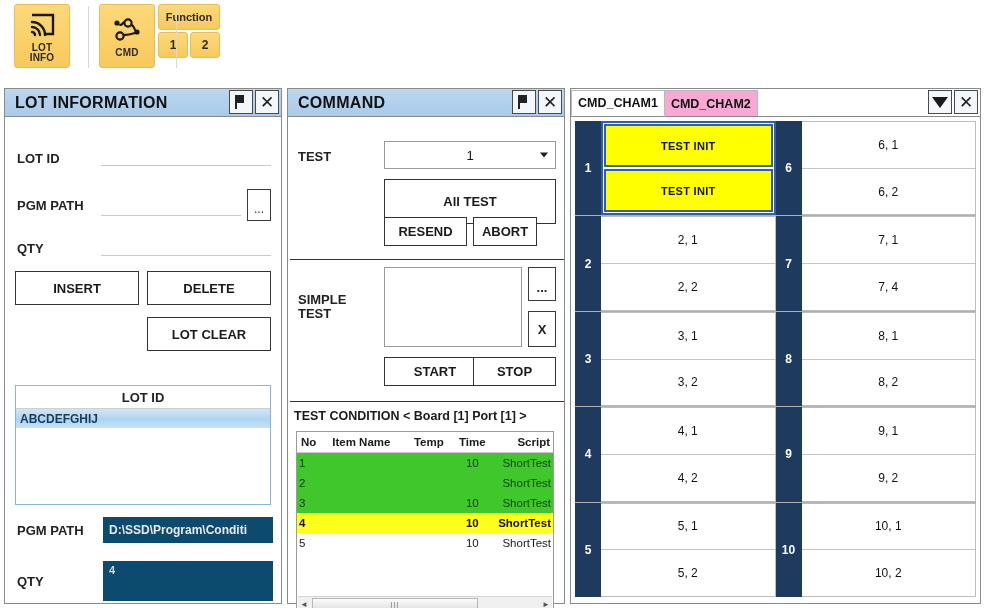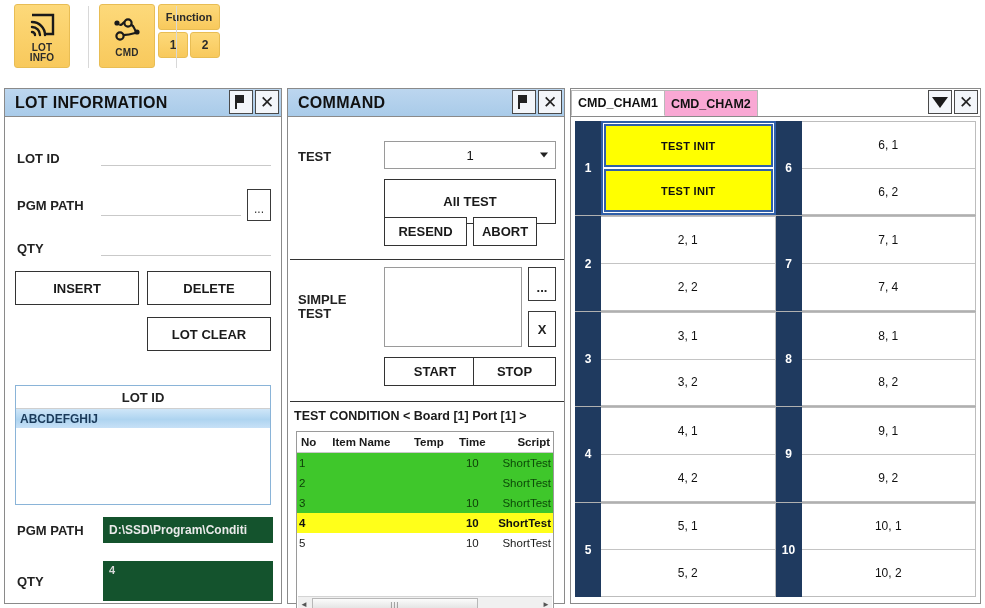--- a/index.html
+++ b/index.html
@@ -101,21 +101,21 @@
     font-size:13px;font-weight:bold;color:#222;
     background:#fff;
   }
   .list-row-sel{
     height:19px;
     background:linear-gradient(180deg,#cfe6f8 0%,#aed4f0 55%,#c7e1f7 100%);
     display:flex;align-items:center;padding-left:4px;
     font-size:12px;color:#1a3a5a;font-weight:bold;
   }
   .gray-value{
-    background:#14532d;color:#eaeaea;
+    background:#0c4a6e;color:#eaeaea;
     display:flex;align-items:center;
     font-size:12px;font-weight:bold;
     padding-left:6px;box-sizing:border-box;
     overflow:hidden;white-space:nowrap;
   }
   .gray-value.small{font-size:11px;color:#d9d9d9;align-items:flex-start;padding-top:3px;}
 
   
   #command{left:287px;top:88px;width:278px;height:516px;}
   .cmd-body{position:relative;height:100%;}

